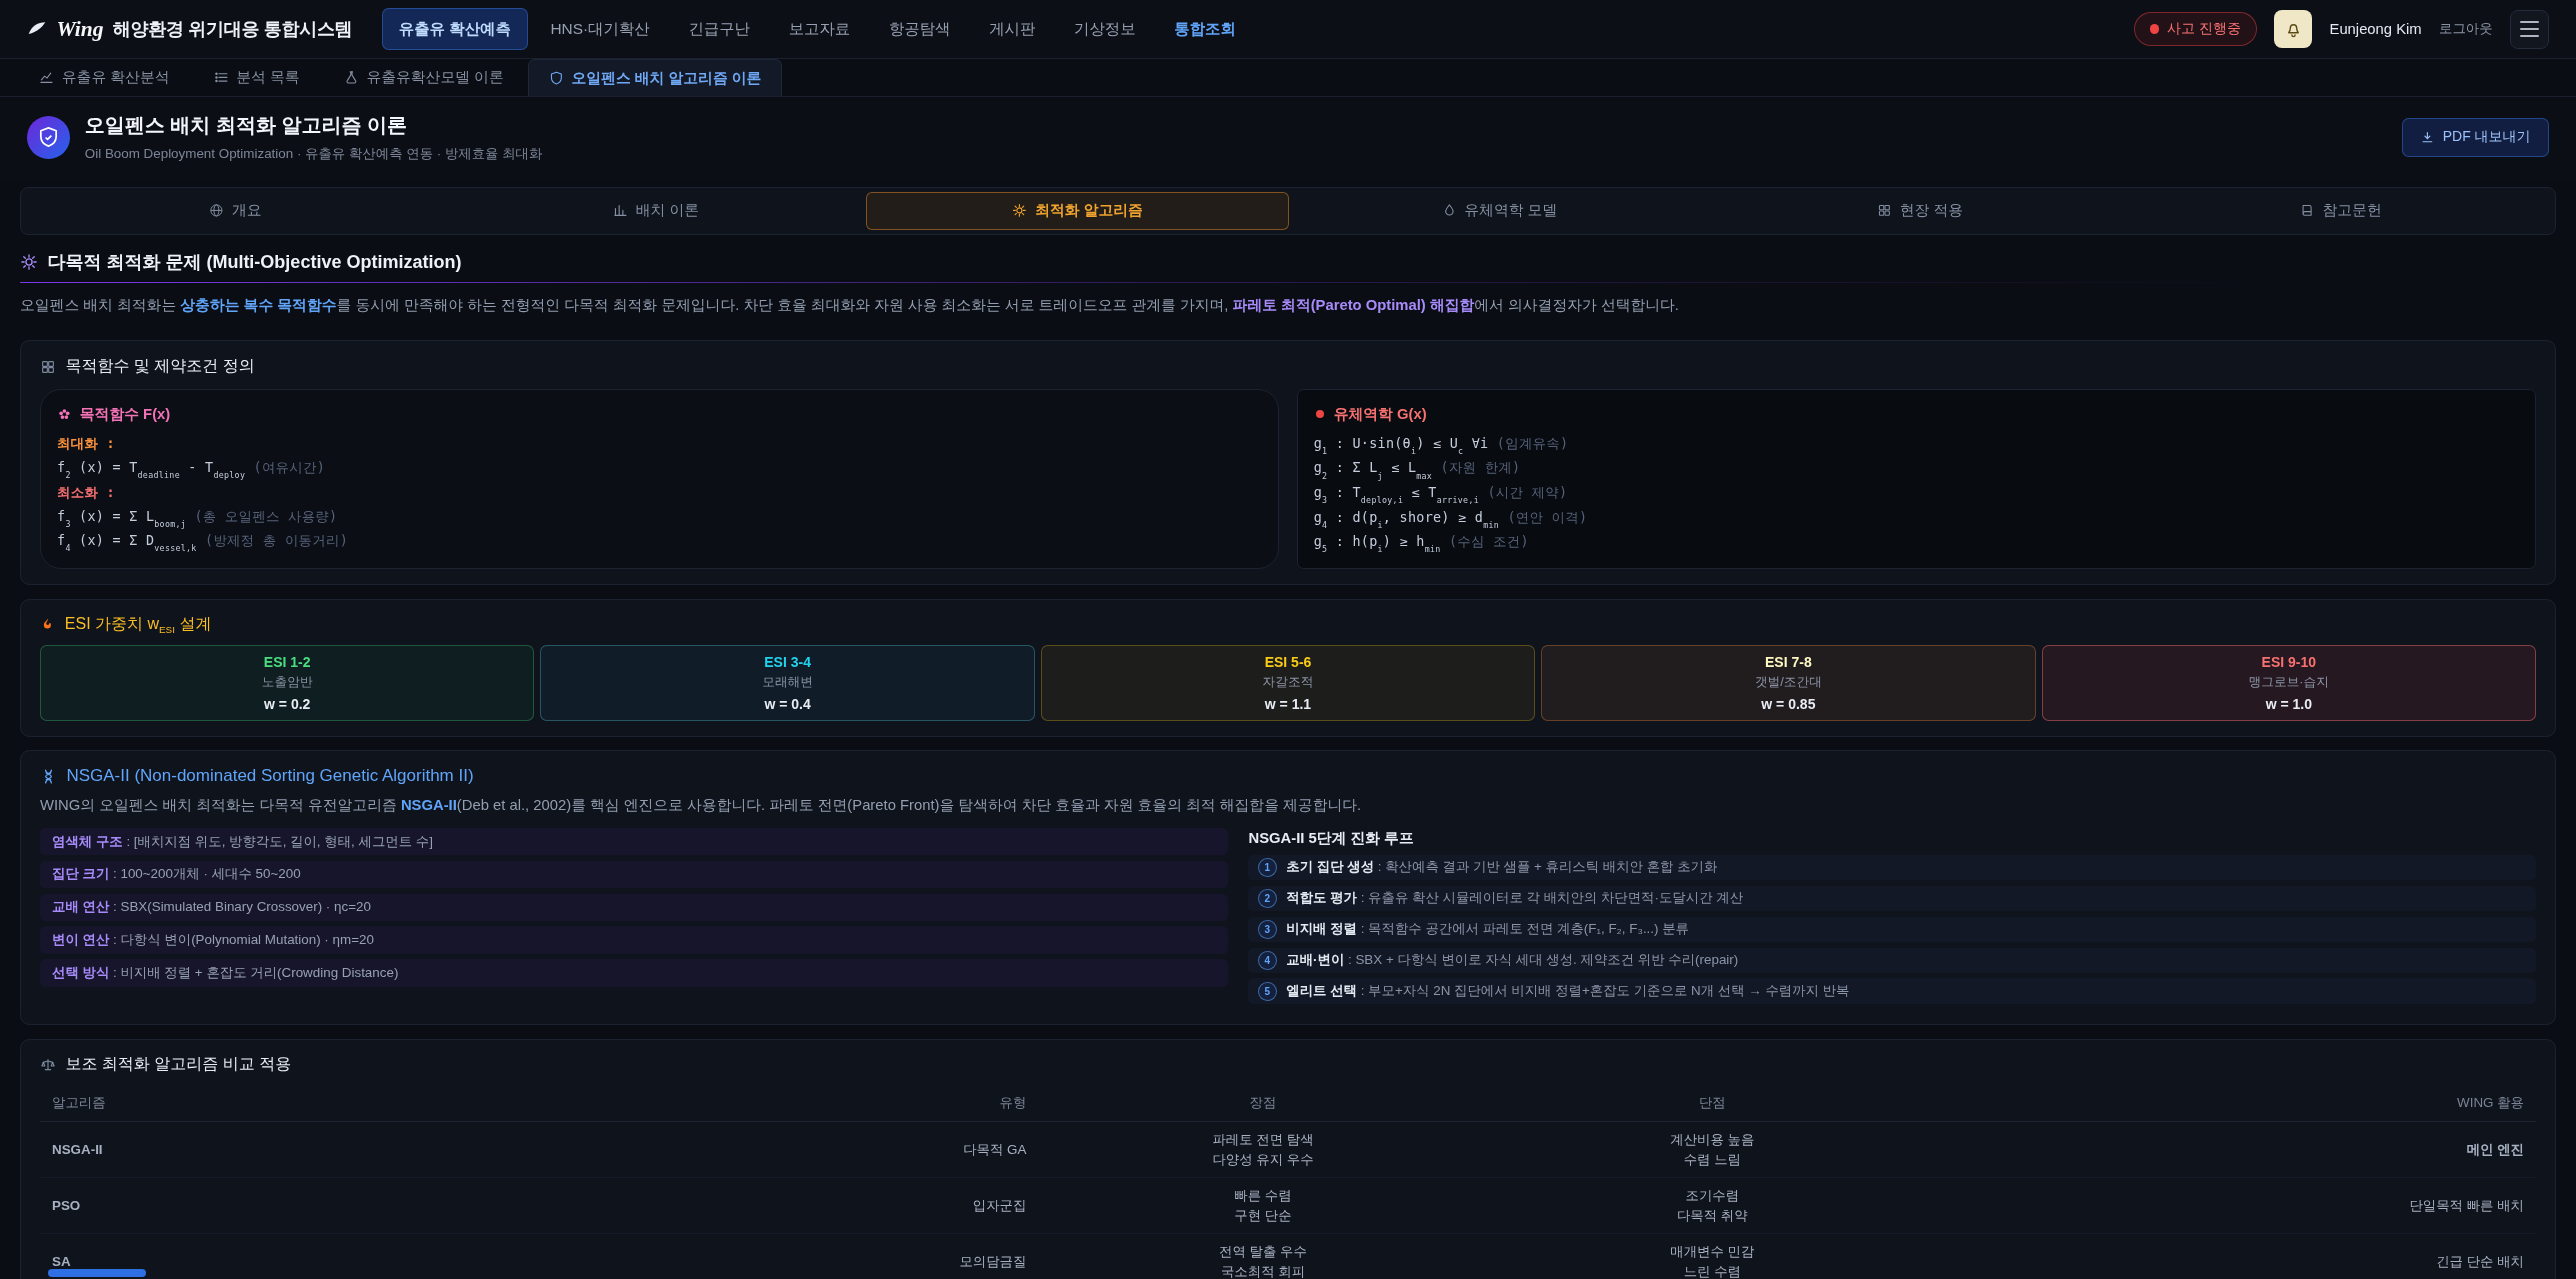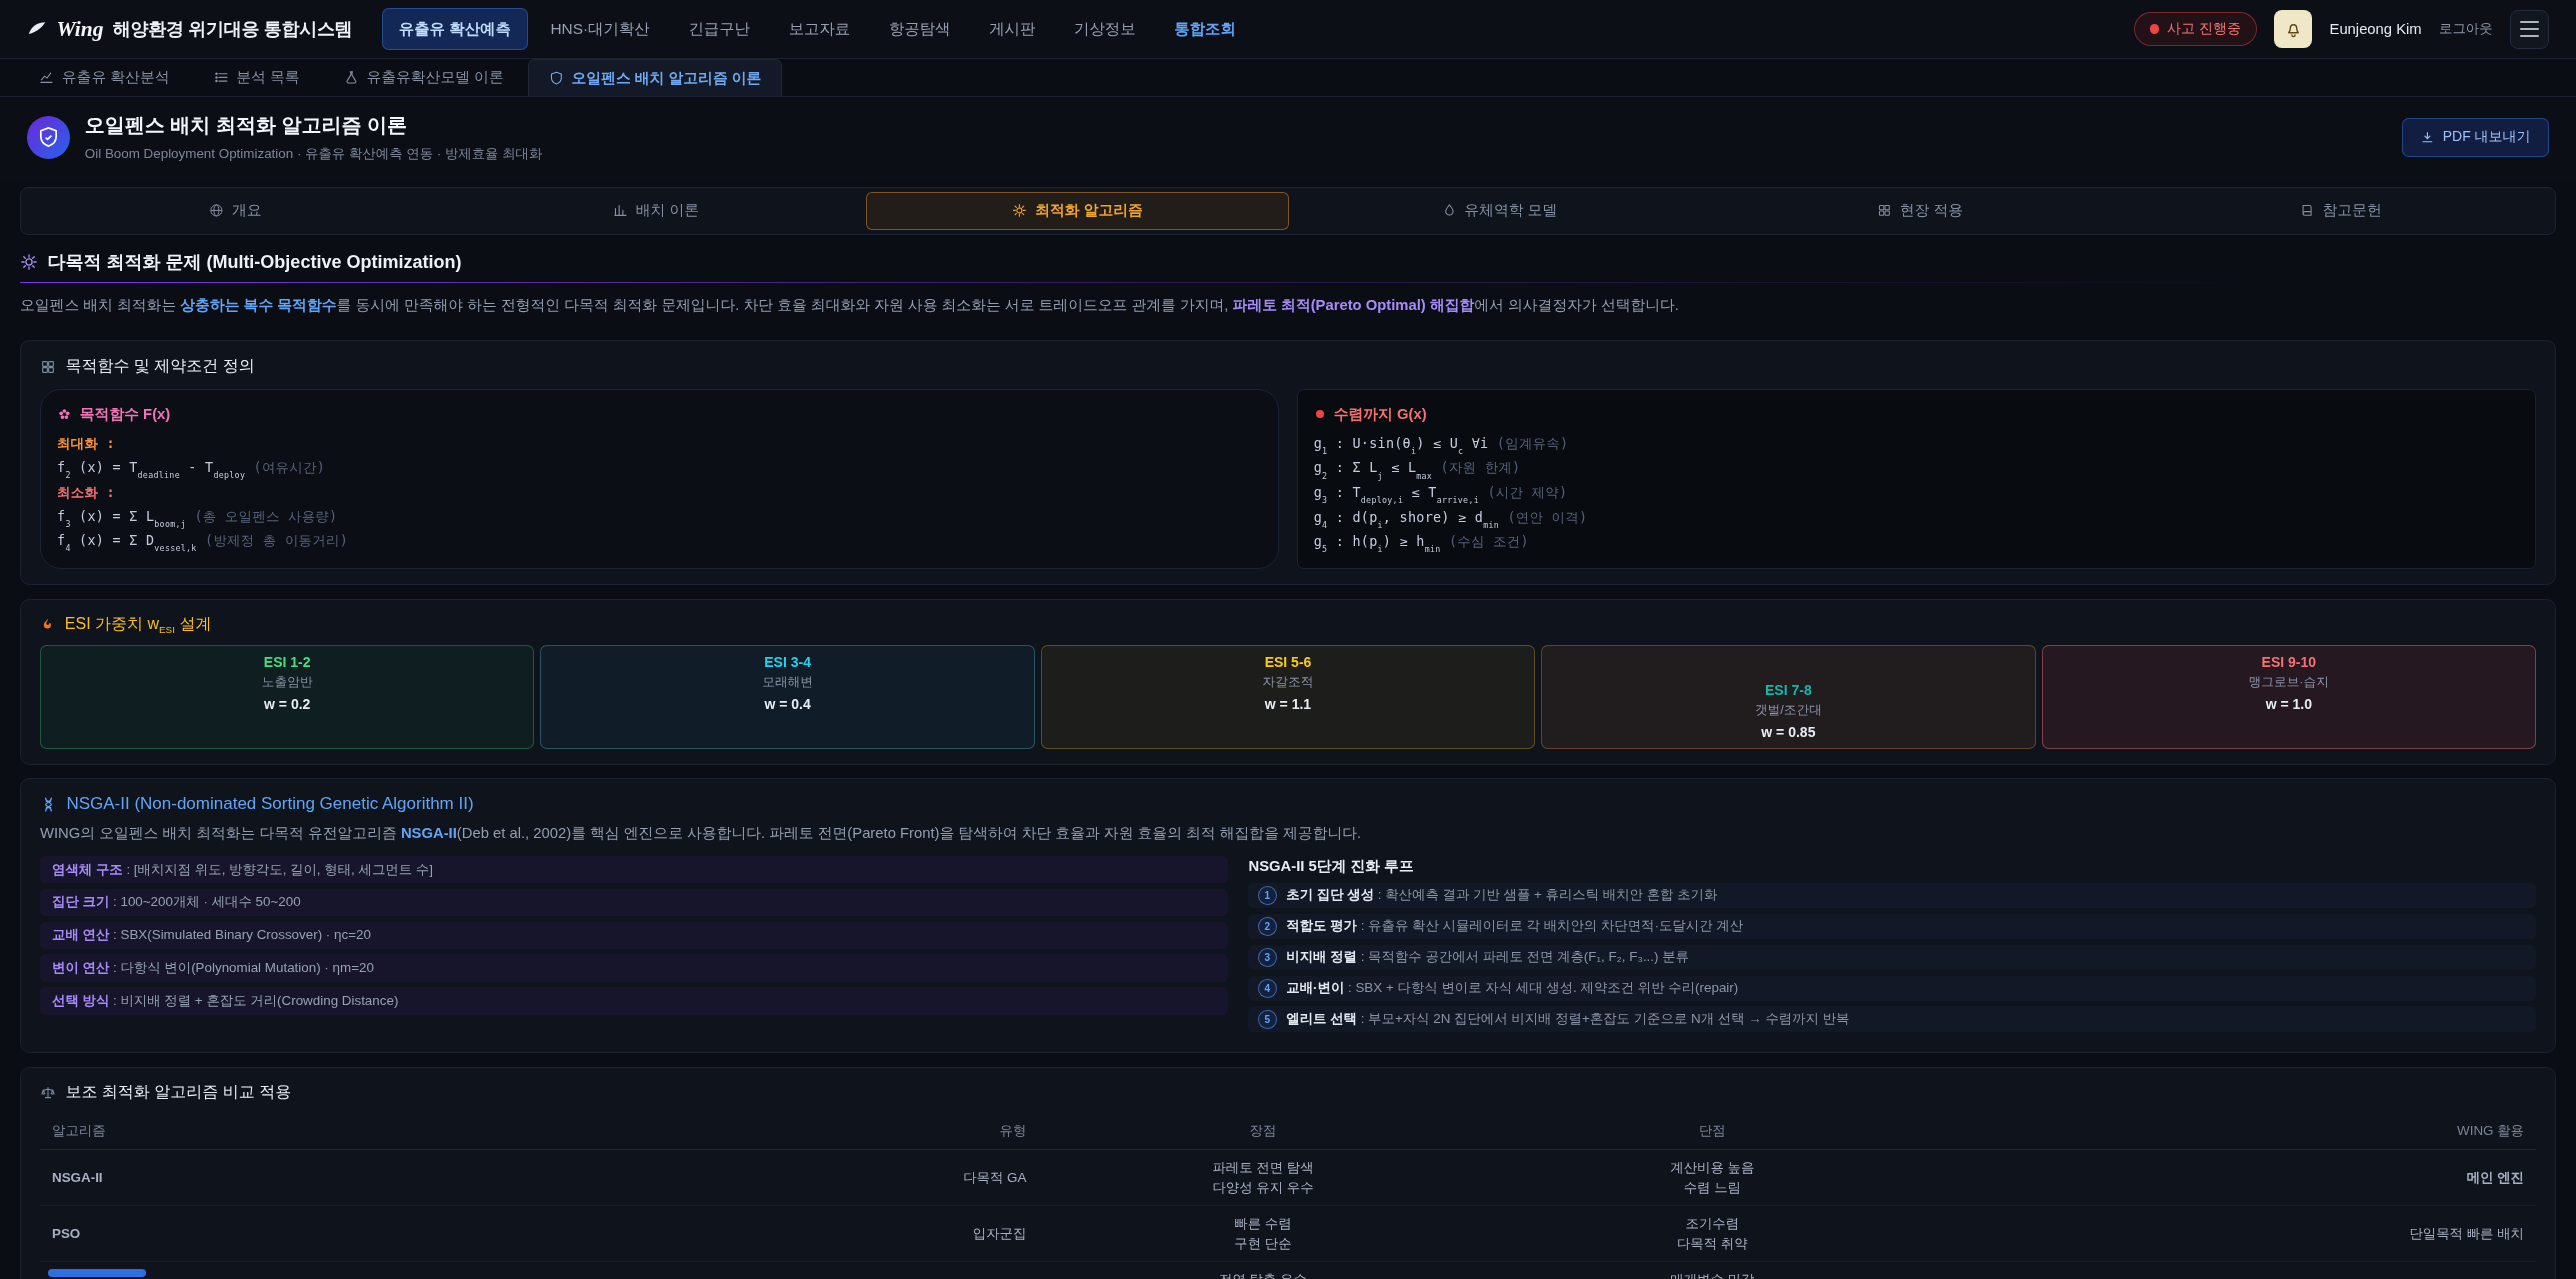--- a/index.html
+++ b/index.html
@@ -89,21 +89,21 @@
   .esi-head { color:var(--accent-amber,#fbbf24); }
   .esi-head sub { font-size:.62em; }
   .esi-grid { display:grid; grid-template-columns:repeat(5,1fr); gap:6px; margin-top:9.4px; }
   .esi-box { border-radius:6.7px; padding:8px 6.7px; text-align:center; border:0.7px solid transparent; }
   .esi-range { font-size:14px; font-weight:bold; }
   .esi-name { font-size:12.7px; color:#8b94a6; margin:4px 0 5.4px; }
   .esi-weight { font-size:14px; font-weight:bold; color:#e8edf5; }
   .esi-1 { background:rgba(34,197,94,.07);  border-color:rgba(74,222,128,.30); }  .esi-1 .esi-range { color:#4ade80; }
   .esi-2 { background:rgba(34,211,238,.06); border-color:rgba(103,232,249,.28); } .esi-2 .esi-range { color:#22d3ee; }
   .esi-3 { background:rgba(250,204,21,.06); border-color:rgba(250,204,21,.28); }  .esi-3 .esi-range { color:#facc15; }
-  .esi-4 { background:rgba(251,146,60,.08); border-color:rgba(251,146,60,.32); }  .esi-4 .esi-range { color:#14b8a6;margin-top:28px; }
+  .esi-4 { background:rgba(251,146,60,.08); border-color:rgba(251,146,60,.32); }  .esi-4 .esi-range { color:#fef9c3; }
   .esi-5 { background:rgba(239,68,68,.10);  border-color:rgba(248,113,113,.45); } .esi-5 .esi-range { color:#f87171; }
 
   
   .nsga-head { color:var(--accent-blue,#60a5fa); font-size:17px; }
   .nsga-body { font-size:14.8px; color:#939eb1; line-height:1.55; margin-top:8px; }
   .nsga-grid { display:grid; grid-template-columns:48fr 52fr; gap:20px; margin-top:10.7px; }
   .spec-row { background:rgba(124,58,237,.07); border-radius:5.4px; padding:4.7px 12px; margin-bottom:5.4px; font-size:13.4px; line-height:1.35; }
   .spec-label { color:var(--accent-purple,#a78bfa); font-weight:bold; }
   .spec-value { color:#97a1b4; }
   .loop-title { font-size:14.8px; font-weight:bold; color:#e8edf5; margin:1.3px 0 6.7px; }
@@ -314,21 +314,21 @@
         <div class="eq">f<sub>2</sub> (x) = T<sub>deadline</sub> - T<sub>deploy</sub> <span class="ann">(여유시간)</span></div>
         <div class="eq-label min">최소화 :</div>
         <div class="eq">f<sub>3</sub> (x) = Σ L<sub>boom,j</sub> <span class="ann">(총 오일펜스 사용량)</span></div>
         <div class="eq">f<sub>4</sub> (x) = Σ D<sub>vessel,k</sub> <span class="ann">(방제정 총 이동거리)</span></div>
       </div>
       <div class="panel constraint">
         <div class="panel-title">
           <svg width="12" height="12" viewBox="0 0 24 24">
             <circle cx="12" cy="12" r="8" fill="#ef4444"></circle>
           </svg>
-          <span>수렴까지 G(x)</span>
+          <span>유체역학 G(x)</span>
         </div>
         <div class="eq">g<sub>1</sub> : U·sin(θ<sub>i</sub>) ≤ U<sub>c</sub> ∀i <span class="ann">(임계유속)</span></div>
         <div class="eq">g<sub>2</sub> : Σ L<sub>j</sub> ≤ L<sub>max</sub> <span class="ann">(자원 한계)</span></div>
         <div class="eq">g<sub>3</sub> : T<sub>deploy,i</sub> ≤ T<sub>arrive,i</sub> <span class="ann">(시간 제약)</span></div>
         <div class="eq">g<sub>4</sub> : d(p<sub>i</sub>, shore) ≥ d<sub>min</sub> <span class="ann">(연안 이격)</span></div>
         <div class="eq">g<sub>5</sub> : h(p<sub>i</sub>) ≥ h<sub>min</sub> <span class="ann">(수심 조건)</span></div>
       </div>
     </div>
   </section>
 

